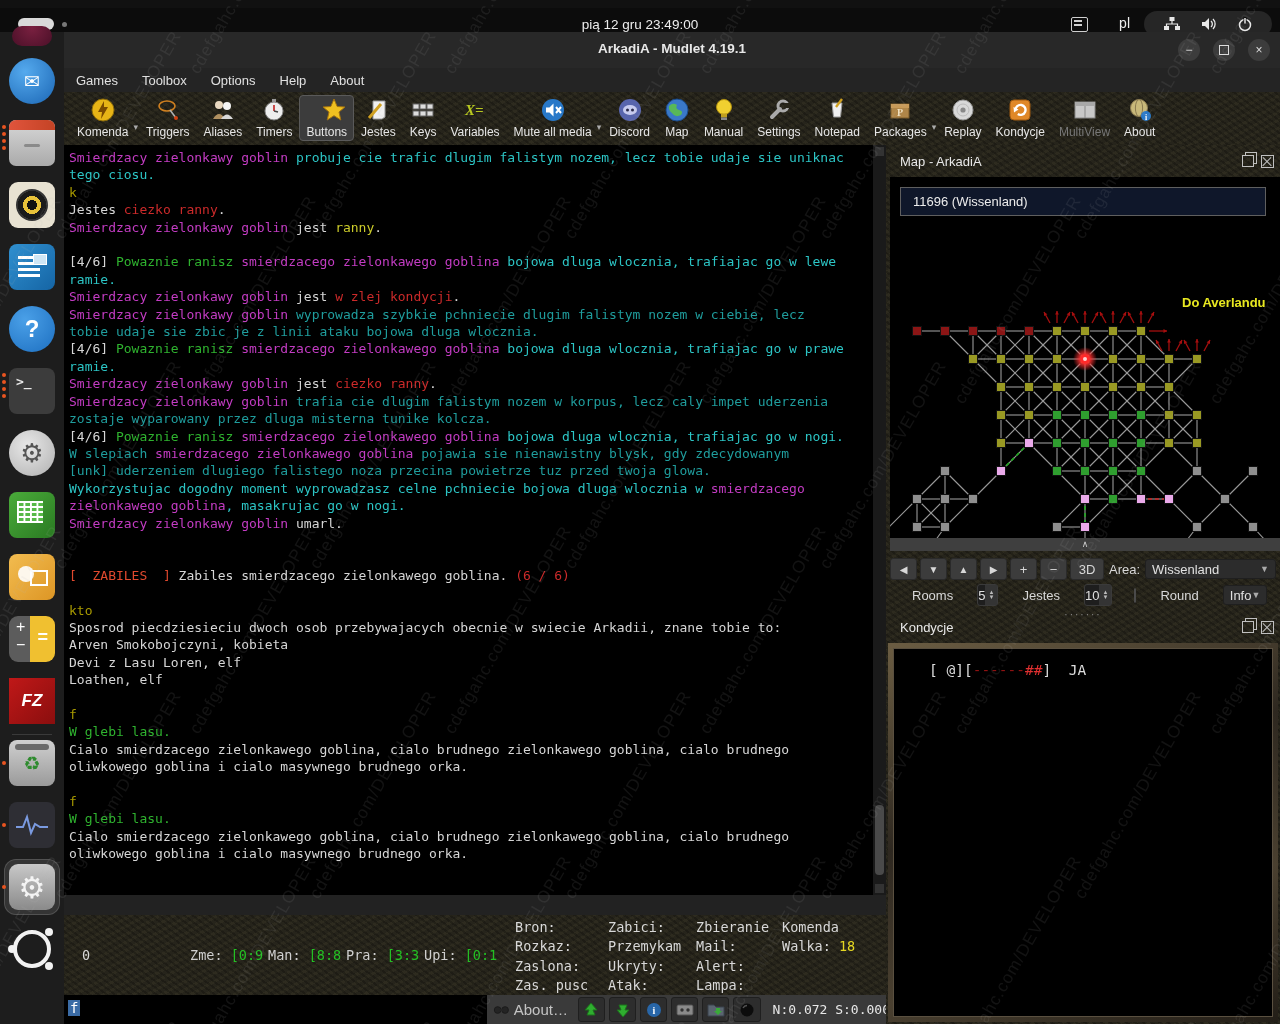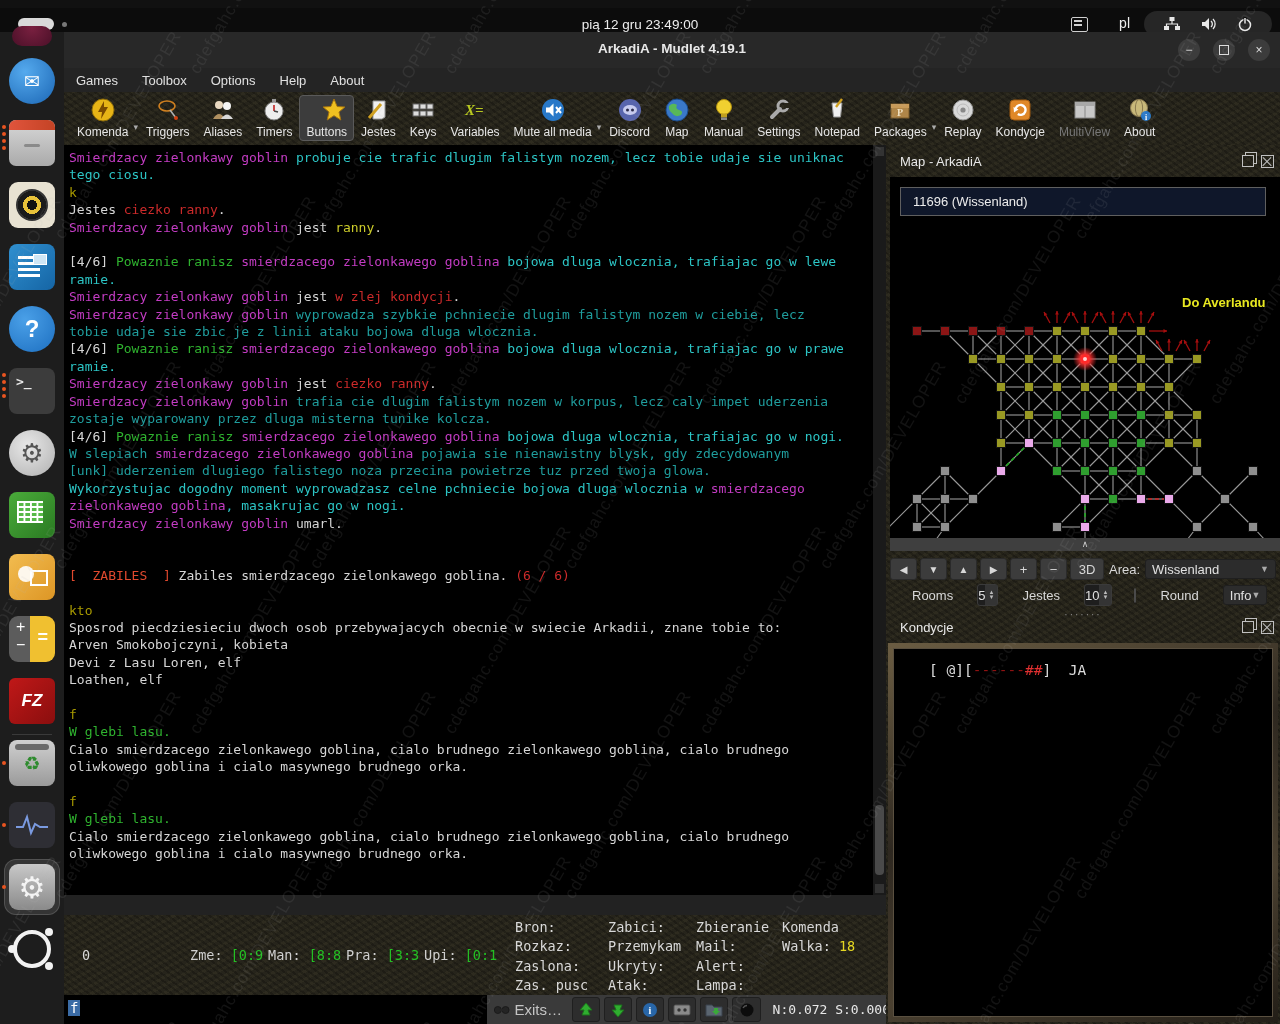--- a/index.html
+++ b/index.html
@@ -115,21 +115,21 @@
   .di-calc{background:linear-gradient(135deg,#4aab3a,#2a7a22);border-radius:8px;position:relative;}
   .di-calc::before{content:'';position:absolute;left:8px;top:9px;width:26px;height:22px;
      background:linear-gradient(#fff 2px,transparent 2px) 0 0/26px 5px,linear-gradient(90deg,#fff 2px,transparent 2px) 0 0/6.5px 22px,#57b947;}
   .di-impress{background:linear-gradient(135deg,#f2bc50,#dd9625);border-radius:8px;position:relative;}
   .di-impress::before{content:'';position:absolute;left:9px;top:12px;width:16px;height:16px;border-radius:50%;background:#fff;opacity:.9;}
   .di-impress::after{content:'';position:absolute;right:7px;top:16px;width:14px;height:12px;border:2px solid #fff;background:transparent;}
   .di-calcr{background:linear-gradient(90deg,#5c5c5c 46%,#f0c030 46%);border-radius:9px;position:relative;color:#fff;}
   .di-calcr::before{content:'+';position:absolute;left:7px;top:2px;font-size:16px;color:#fff;}
   .di-calcr::after{content:'−';position:absolute;left:7px;top:20px;font-size:16px;color:#fff;}
   .di-calcr .eq{position:absolute;right:7px;top:11px;font-size:18px;color:#fff;font-weight:700;}
-  .di-fz{background:linear-gradient(135deg,#c01818,#8a0e0e);border-radius:6px;color:#fff;font-weight:700;font-style:italic;font-size:17px;}
+  .di-fz{background:linear-gradient(135deg,#c01818,#8a0e0e);border-radius:0;color:#fff;font-weight:700;font-style:italic;font-size:17px;}
   .di-trash{background:linear-gradient(#d0d0d0,#9a9a9a);border-radius:8px;position:relative;color:#2e8b2e;font-size:19px;}
   .di-trash::before{content:'';position:absolute;left:6px;top:4px;width:34px;height:6px;border-radius:3px;background:#6a6a6a;}
   .di-mon{background:#2e2e34;border-radius:8px;}
   .di-gear2{background:linear-gradient(#c8c8c8,#8a8a8a);border-radius:9px;color:#f4f4f4;font-size:30px;}
   .di-ubu{position:relative;}
   .di-ubu .ring{width:30px;height:30px;border:4px solid #f2f2f2;border-radius:50%;}
   .di-ubu i{position:absolute;width:8px;height:8px;border-radius:50%;background:#f2f2f2;}
   
   .wm{position:absolute;inset:0;pointer-events:none;z-index:60;overflow:hidden;}
   .wm span{position:absolute;font-size:17px;letter-spacing:1px;color:rgba(190,190,190,0.10);transform:rotate(-60deg);white-space:nowrap;}
@@ -444,21 +444,21 @@
     </div>
 
     <div class="inputline"><span class="inputsel">f</span></div>
 
     <div class="searchbar">
       <svg width="18" height="14" viewBox="0 0 18 14">
           <circle cx="5" cy="7" r="3.6" fill="#242424" stroke="#1a1a1a"></circle>
           <circle cx="13" cy="7" r="3.6" fill="#242424" stroke="#1a1a1a"></circle>
           <rect x="7" y="5.8" width="4" height="2.4" fill="#242424"></rect>
         </svg>
-      <span class="searchlbl">Exits…</span>
+      <span class="searchlbl">About…</span>
       <div class="sbtn">
           <svg width="16" height="16" viewBox="0 0 16 16">
             <polygon points="8,1 14,8 10,8 12,13 4,13 6,8 2,8" fill="#2fae2f" stroke="#1d701d"></polygon>
           </svg>
         </div>
       <div class="sbtn">
           <svg width="16" height="16" viewBox="0 0 16 16">
             <polygon points="8,15 14,8 10,8 12,3 4,3 6,8 2,8" fill="#2fae2f" stroke="#1d701d"></polygon>
           </svg>
         </div>

